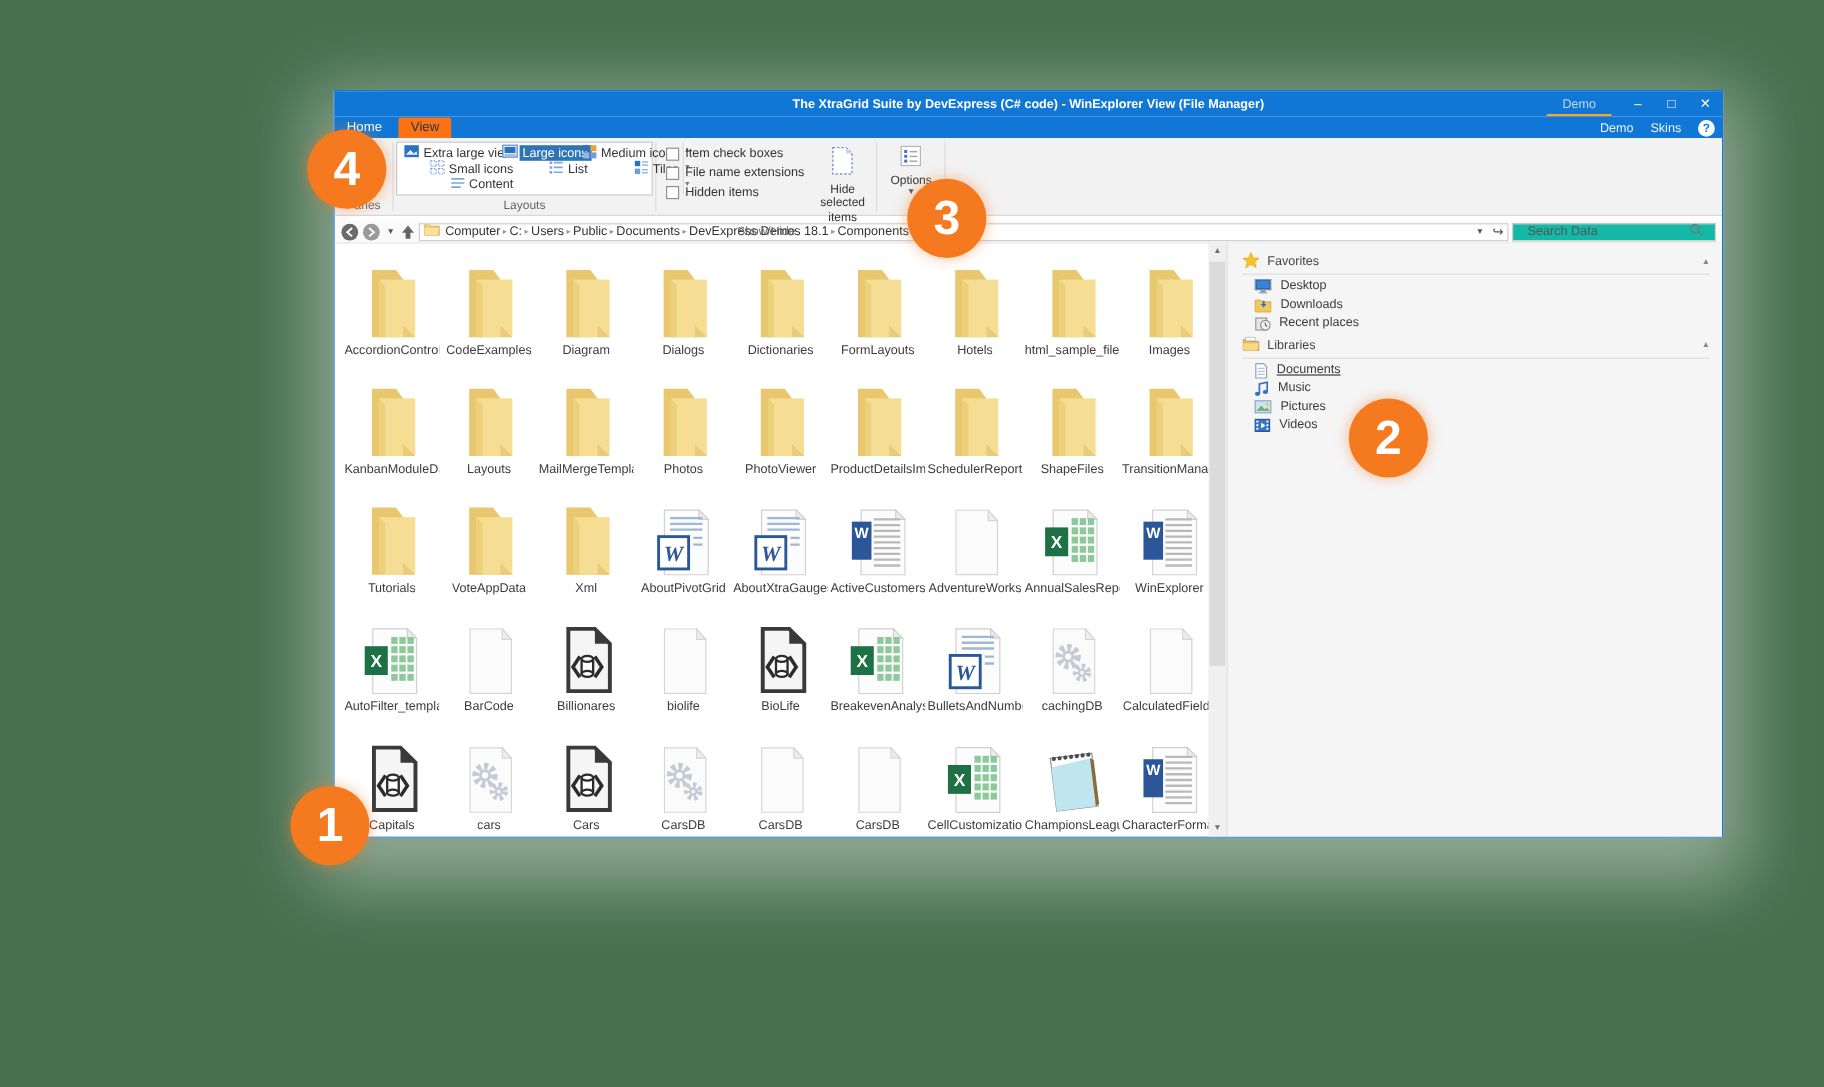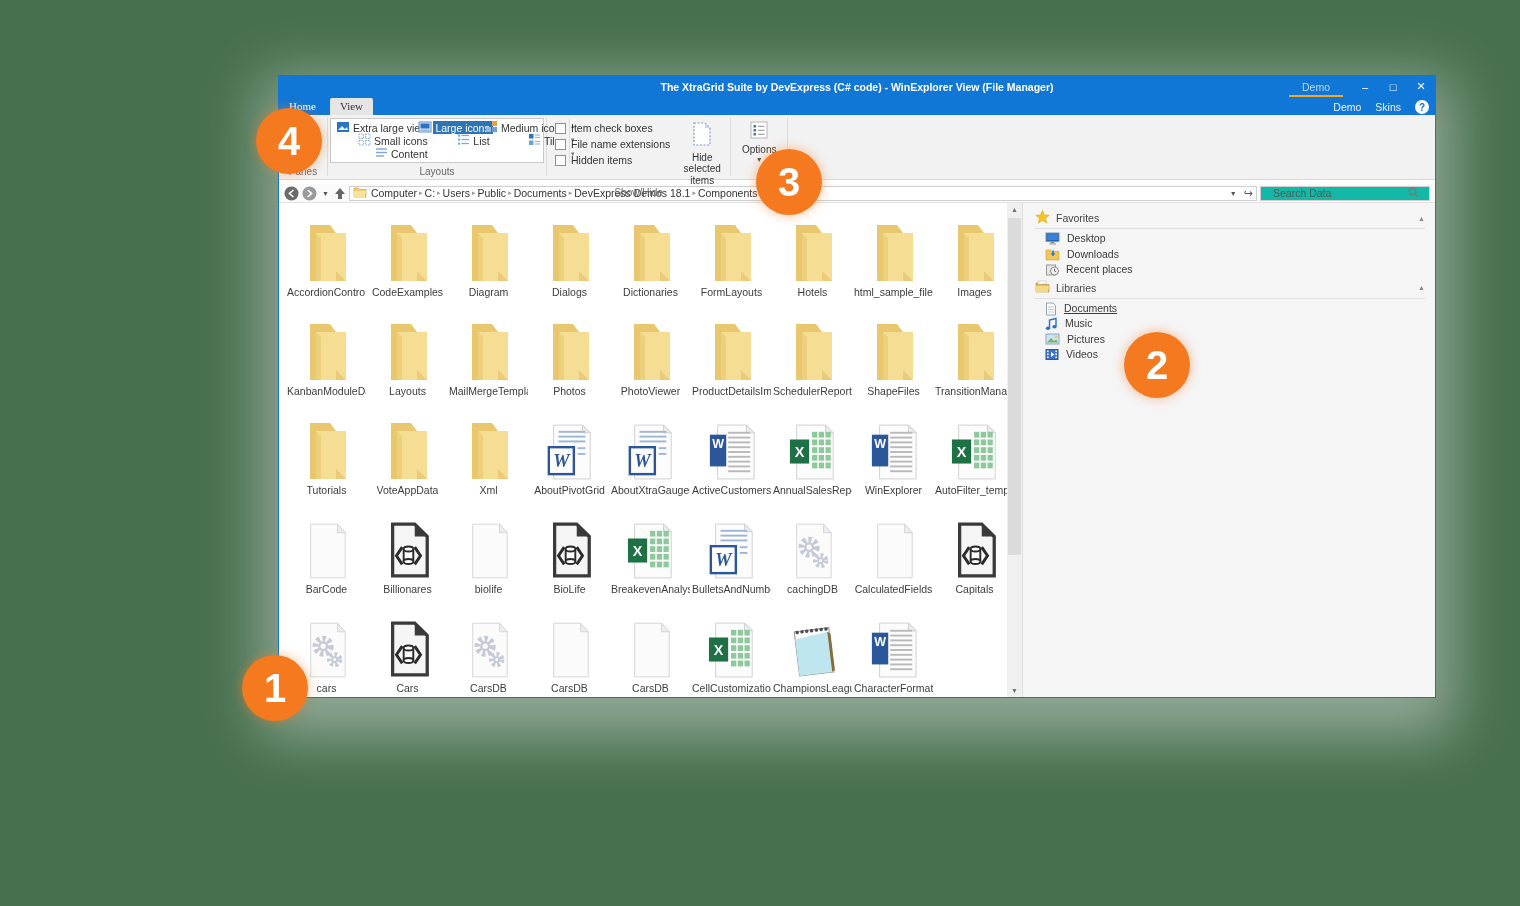--- a/index.html
+++ b/index.html
@@ -13,22 +13,22 @@
 
   .titlebar { height:21px; background:#1177D7; position:relative; display:flex; align-items:center; flex:0 0 auto; }
   .title { position:absolute; left:0; right:0; text-align:center; color:#fff; font-size:10.5px; font-weight:bold; }
   .tb-right { position:absolute; right:0; top:0; height:21px; display:flex; align-items:stretch; }
   .tb-demo-tab { position:relative; width:70px; display:flex; align-items:center; justify-content:center;
                  color:#BFD9F2; font-size:10.5px; }
   .tb-demo-tab::after { content:""; position:absolute; left:8px; right:8px; bottom:0; height:2px; background:#F5A623; }
   .winbtn { width:28px; display:flex; align-items:center; justify-content:center; color:#fff; font-size:11px; cursor:default; }
 
   .tabrow { height:18px; background:#1177D7; display:flex; align-items:flex-end; flex:0 0 auto; position:relative; }
-  .rtab { font-size:11px; padding:2px 10px 3px; color:#fff;font-family:Liberation Serif, serif; }
-  .rtab.sel { background:#e5e5e5; color:#333; border-radius:2px 2px 0 0; margin-left:4px; }
+  .rtab { font-size:11px; padding:2px 10px 3px; color:#fff; }
+  .rtab.sel { background:#f97316; color:#333; border-radius:2px 2px 0 0; margin-left:4px; }
   .tabrow-right { position:absolute; right:6px; bottom:1px; display:flex; align-items:center; gap:14px; }
   .tabrow-right .rt { color:#EAF3FC; font-size:10.5px; }
   .help-btn { width:14px; height:14px; border-radius:50%; background:#fff; color:#1177D7; font-weight:bold;
               font-size:10px; display:flex; align-items:center; justify-content:center; }
 
   
   .ribbon { height:65px; background:#F2F2F2; border-bottom:1px solid #D8D8D8; display:flex; flex:0 0 auto; }
   .rgroup { display:flex; flex-direction:column; position:relative; padding:3px 2px 0; }
   .rgroup .glabel { margin-top:auto; text-align:center; color:#666; font-size:10px; padding:1px 0 2px; }
   .gsep { width:1px; background:#DCDCDC; margin:3px 0; }
@@ -610,20 +610,29 @@
                   <line x1="22" y1="50" x2="45" y2="50"></line>
                 </g>
                 <rect x="3" y="12" width="17" height="33" fill="#2B579A"></rect>
                 <text x="11.5" y="26" text-anchor="middle" font-family="Liberation Sans,sans-serif" font-size="13" font-weight="bold" fill="#fff">W</text>
               </svg>
             </div>
             <div class="fname">ActiveCustomers</div>
           </div>
           <div class="fcell">
             <div class="fic">
+              <svg width="46" height="58" viewBox="0 0 48 60">
+                <path d="M7 2 H35 L43 11 V58 H7 Z" fill="#FBFBFB" stroke="#D5D5D5"></path>
+                <path d="M35 2 V11 H43 Z" fill="#EDEDED" stroke="#D5D5D5"></path>
+              </svg>
+            </div>
+            <div class="fname">AdventureWorks</div>
+          </div>
+          <div class="fcell">
+            <div class="fic">
               <svg width="50" height="58" viewBox="0 0 52 60">
                 <path d="M9 2 H39 L47 10 V58 H9 Z" fill="#FCFCFC" stroke="#CFCFCF"></path>
                 <path d="M39 2 V10 H47 Z" fill="#ECECEC" stroke="#CFCFCF"></path>
                 <g fill="#8DC99B">
                   <rect x="25" y="9" width="5.5" height="6"></rect>
                   <rect x="32" y="9" width="5.5" height="6"></rect>
                   <rect x="39" y="9" width="5.5" height="6"></rect>
                   <rect x="25" y="17" width="5.5" height="6"></rect>
                   <rect x="32" y="17" width="5.5" height="6"></rect>
                   <rect x="39" y="17" width="5.5" height="6"></rect>

